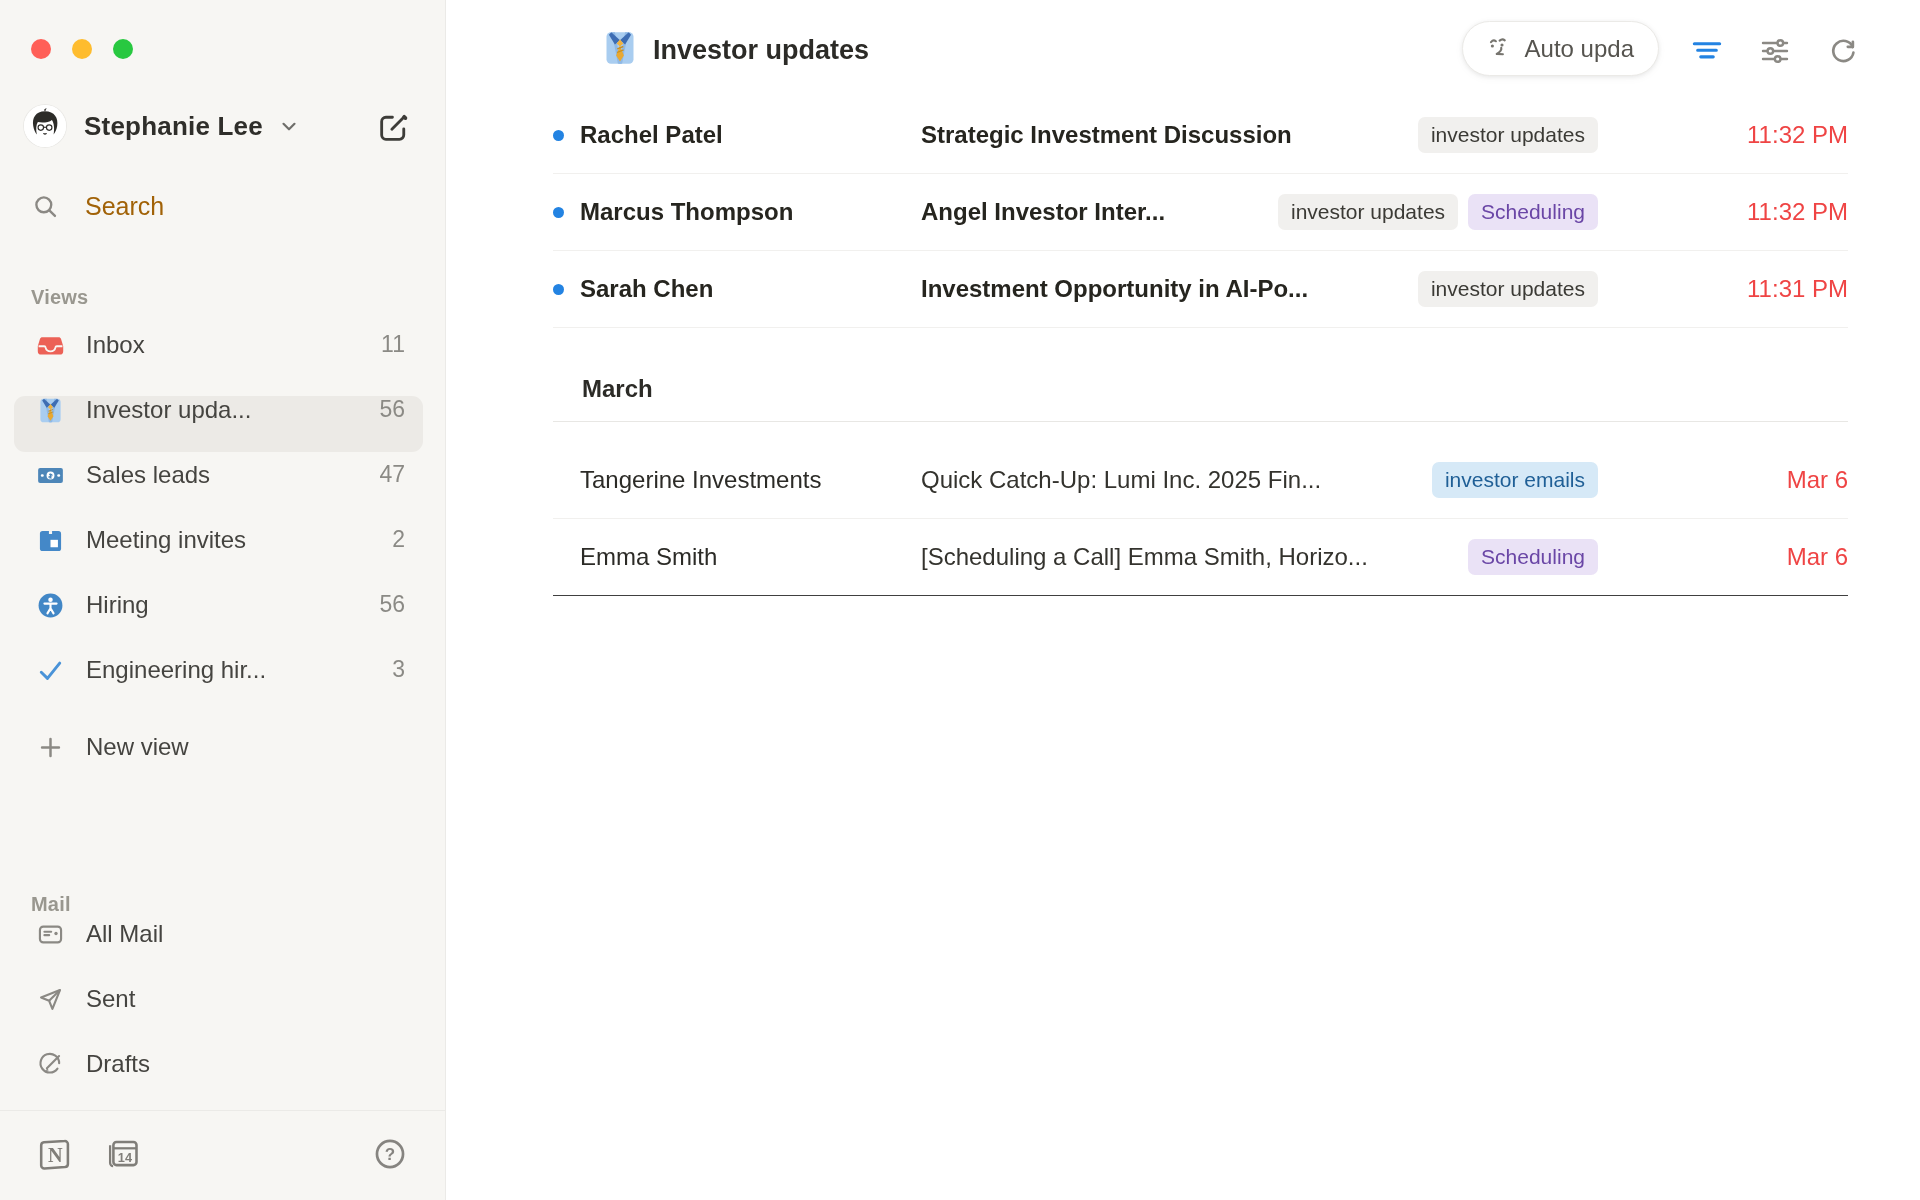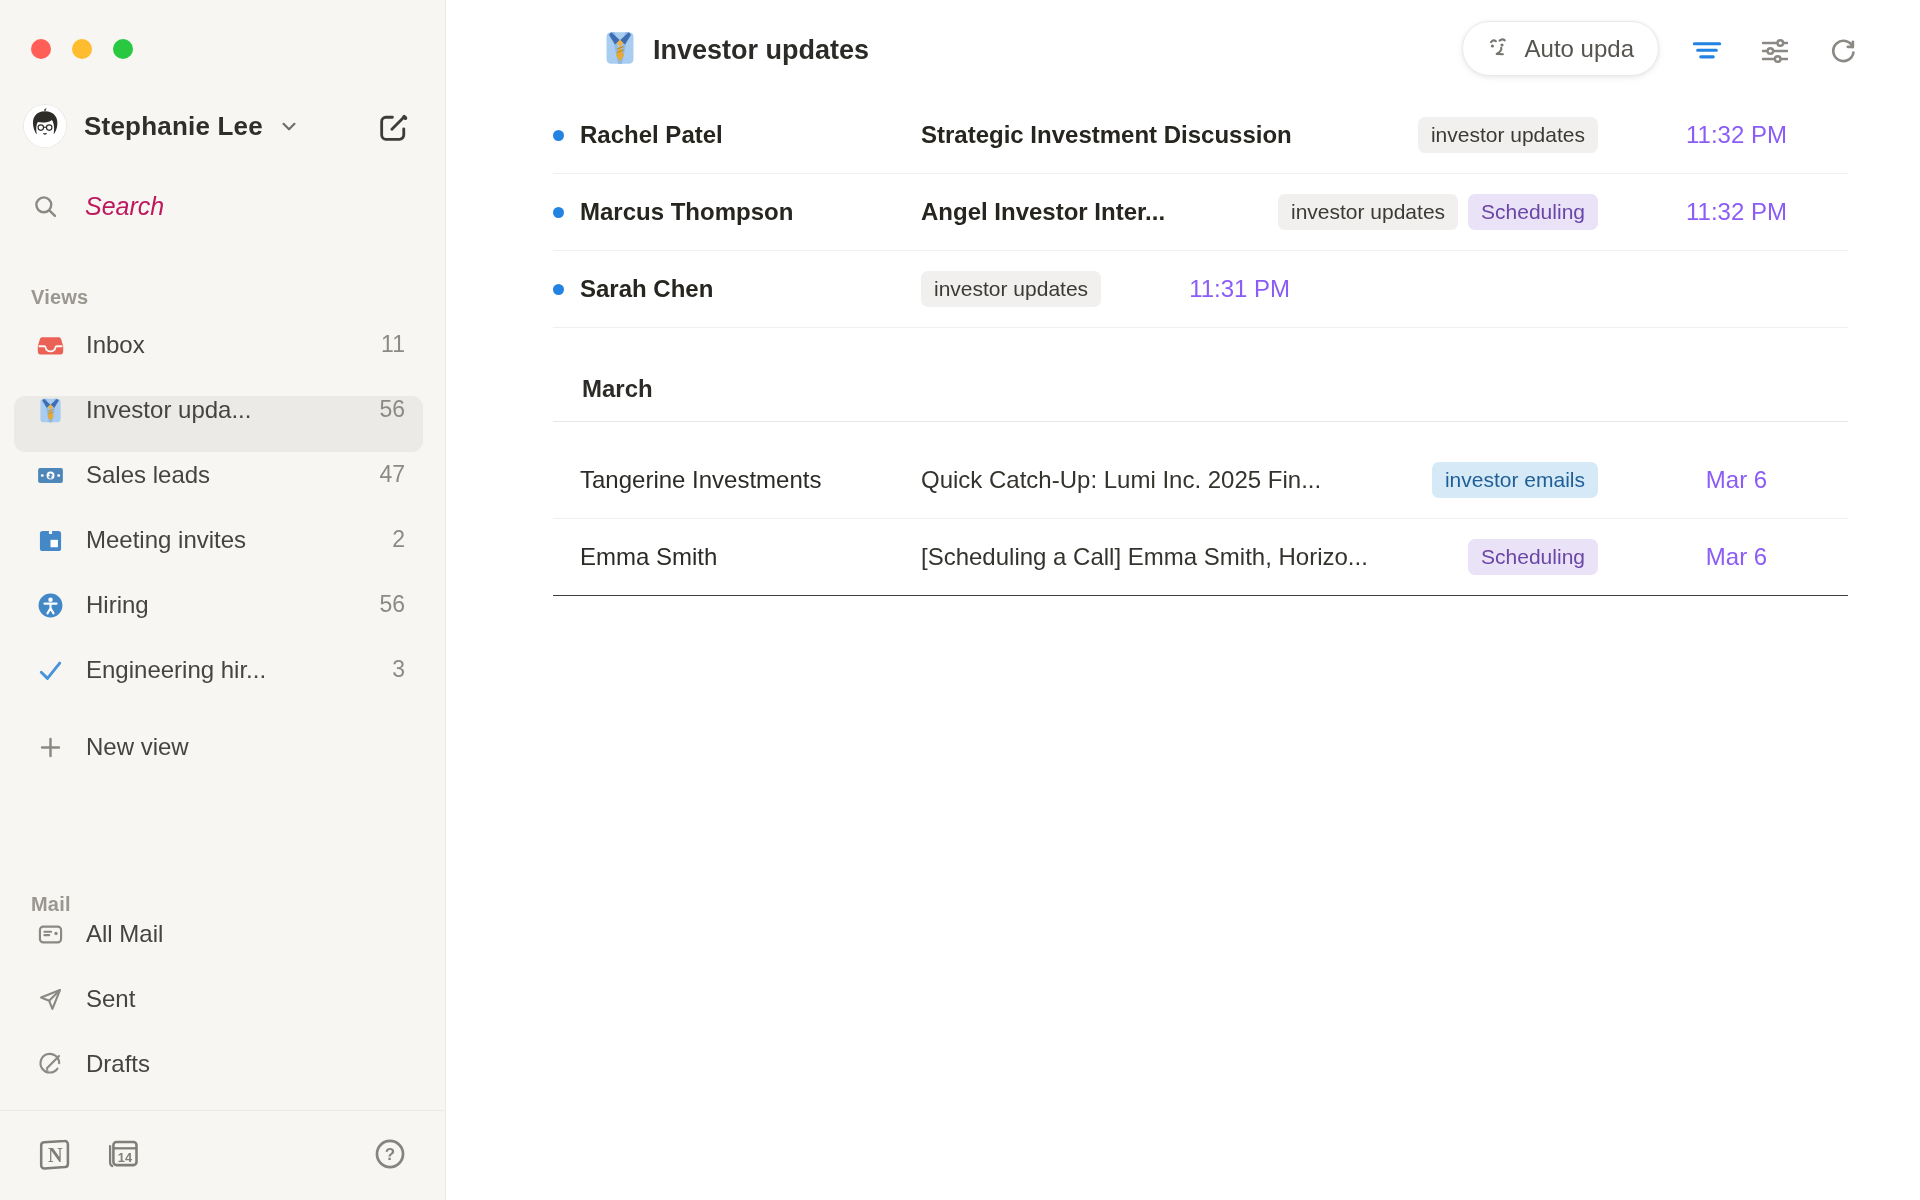--- a/index.html
+++ b/index.html
@@ -19,21 +19,21 @@
   .light { width:20px; height:20px; border-radius:50%; }
 
   .user-row { position:absolute; top:100px; left:24px; right:90px; height:52px; display:flex; align-items:center; cursor:default; }
   .avatar { width:42px; height:42px; border-radius:50%; background:#ffffff; flex:0 0 42px; box-shadow:0 0 0 1px rgba(0,0,0,0.05); }
   .user-name { margin-left:18px; font-size:26px; font-weight:700; color:#2f2e2a; letter-spacing:.2px; }
   .user-chevron { margin-left:14px; display:flex; }
   .compose-btn { position:absolute; top:108px; right:32px; width:40px; height:40px; display:flex; align-items:center; justify-content:center; cursor:pointer; }
 
   .search-row { position:absolute; top:182px; left:24px; right:24px; height:48px; display:flex; align-items:center; cursor:pointer; }
   .search-row svg { margin-left:8px; }
-  .search-label { margin-left:26px; font-size:25px; color:#be185d;font-style:italic; }
+  .search-label { margin-left:26px; font-size:25px; color:#a16207; }
 
   .section-label { position:absolute; left:31px; font-size:20px; font-weight:600; color:#99978f; letter-spacing:.2px; }
   .views-label { top:286px; }
   .mail-label  { top:893px; }
 
   .nav { position:absolute; left:14px; right:22px; top:331px; }
   .nav-mail { position:absolute; left:14px; right:22px; top:920px; }
   .nav-item {
     height:56px; margin-bottom:9px; border-radius:11px;
     display:flex; padding:0 18px 0 22px; cursor:pointer;
@@ -87,21 +87,21 @@
   .row.unread .sender, .row.unread .subject { font-weight:700; color:#26251f; }
   .subject { flex:1 1 auto; min-width:0; font-size:24px; color:#34332e; white-space:nowrap; overflow:hidden; text-overflow:ellipsis; padding-right:20px; }
   .tags { flex:0 0 auto; display:flex; gap:10px; }
   .pill {
     height:36px; line-height:36px; padding:0 13px; border-radius:7px;
     font-size:21px; white-space:nowrap;
   }
   .pill-gray   { background:#f1f0ee; color:#3b3a35; }
   .pill-purple { background:#eae2f6; color:#6a46a6; }
   .pill-blue   { background:#d6e9f7; color:#1f5f96; }
-  .time { flex:0 0 250px; text-align:center; font-size:24px; color:#8b5cf6;padding-left:27px; }
+  .time { flex:0 0 250px; text-align:right; font-size:24px; color:#ef4444;padding-left:27px; }
 
   .section-head {
     height:94px; border-bottom:1px solid #e8e7e4;
     display:flex; align-items:flex-end; padding:0 0 18px 29px;
   }
   .section-head-text { font-size:24px; font-weight:700; color:#2c2b27;margin-top:8px; }
   .group-spacer { height:20px; }
 </style>
 </head>
 <body>
@@ -379,20 +379,21 @@
       <span class="tags">
         <span class="pill pill-gray">investor updates</span>
         <span class="pill pill-purple">Scheduling</span>
       </span>
       <span class="time">11:32 PM</span>
     </div>
 
     <div class="row unread">
       <span class="dot"></span>
       <span class="sender">Sarah Chen</span>
+      <span class="subject">Investment Opportunity in AI-Po...</span>
       <span class="tags">
         <span class="pill pill-gray">investor updates</span>
       </span>
       <span class="time">11:31 PM</span>
     </div>
 
     <div class="section-head">
       <span class="section-head-text">March</span>
     </div>
 

